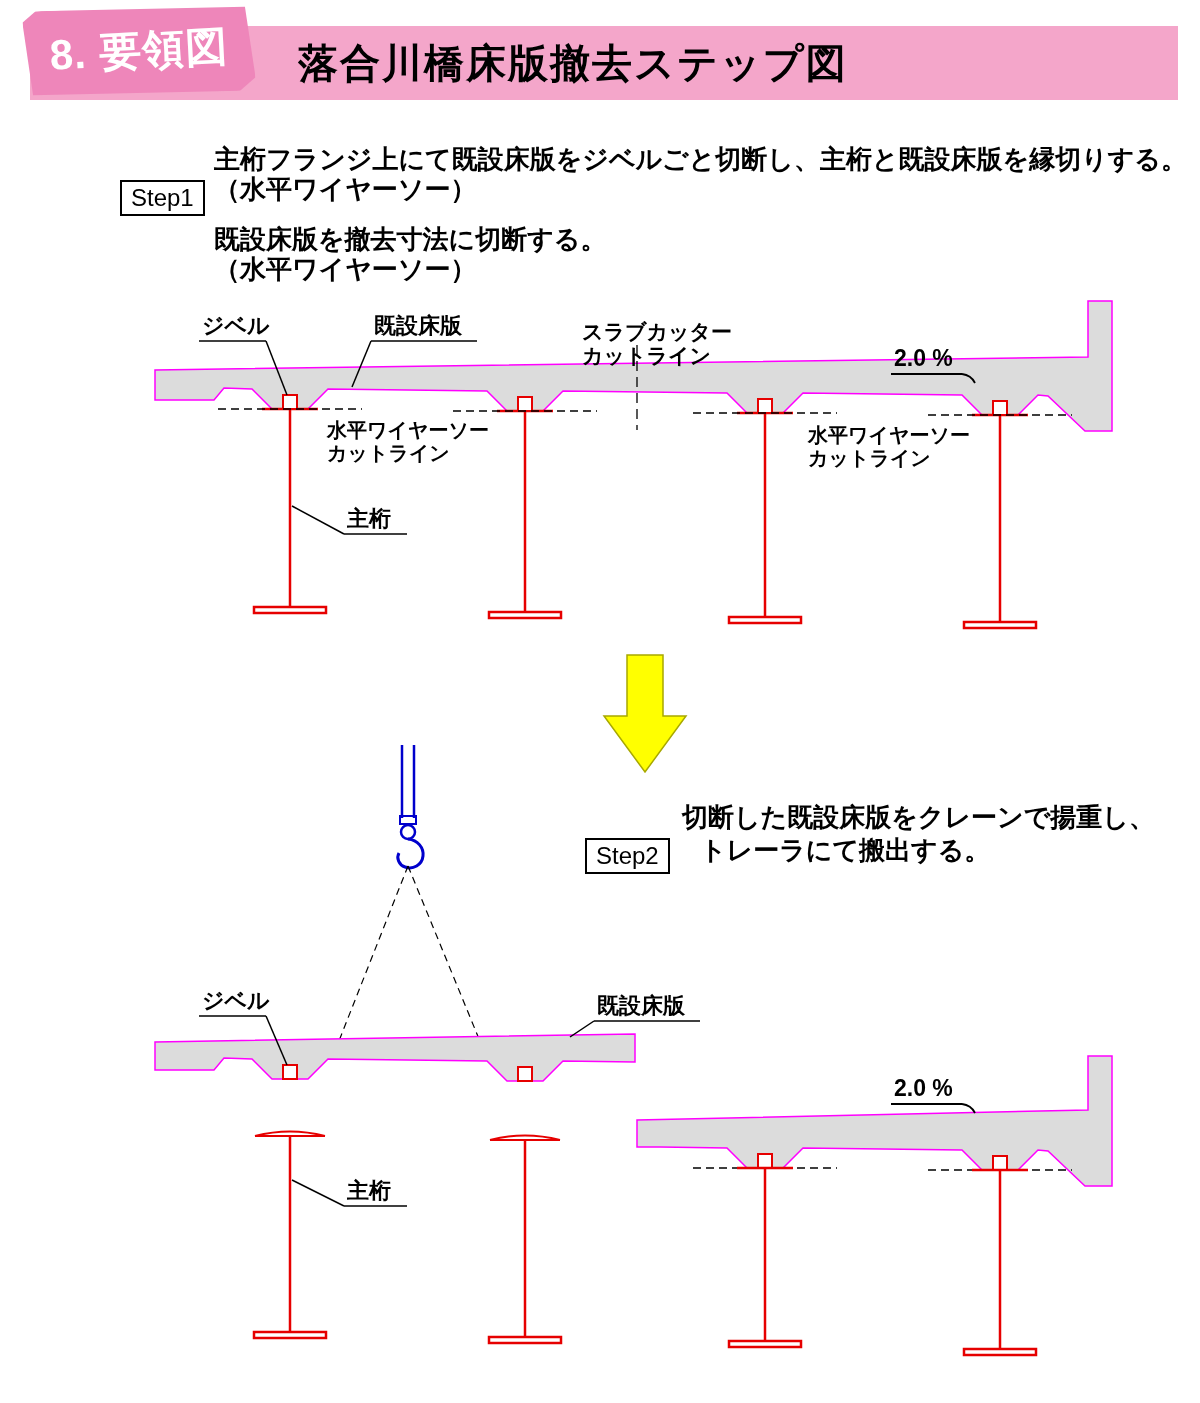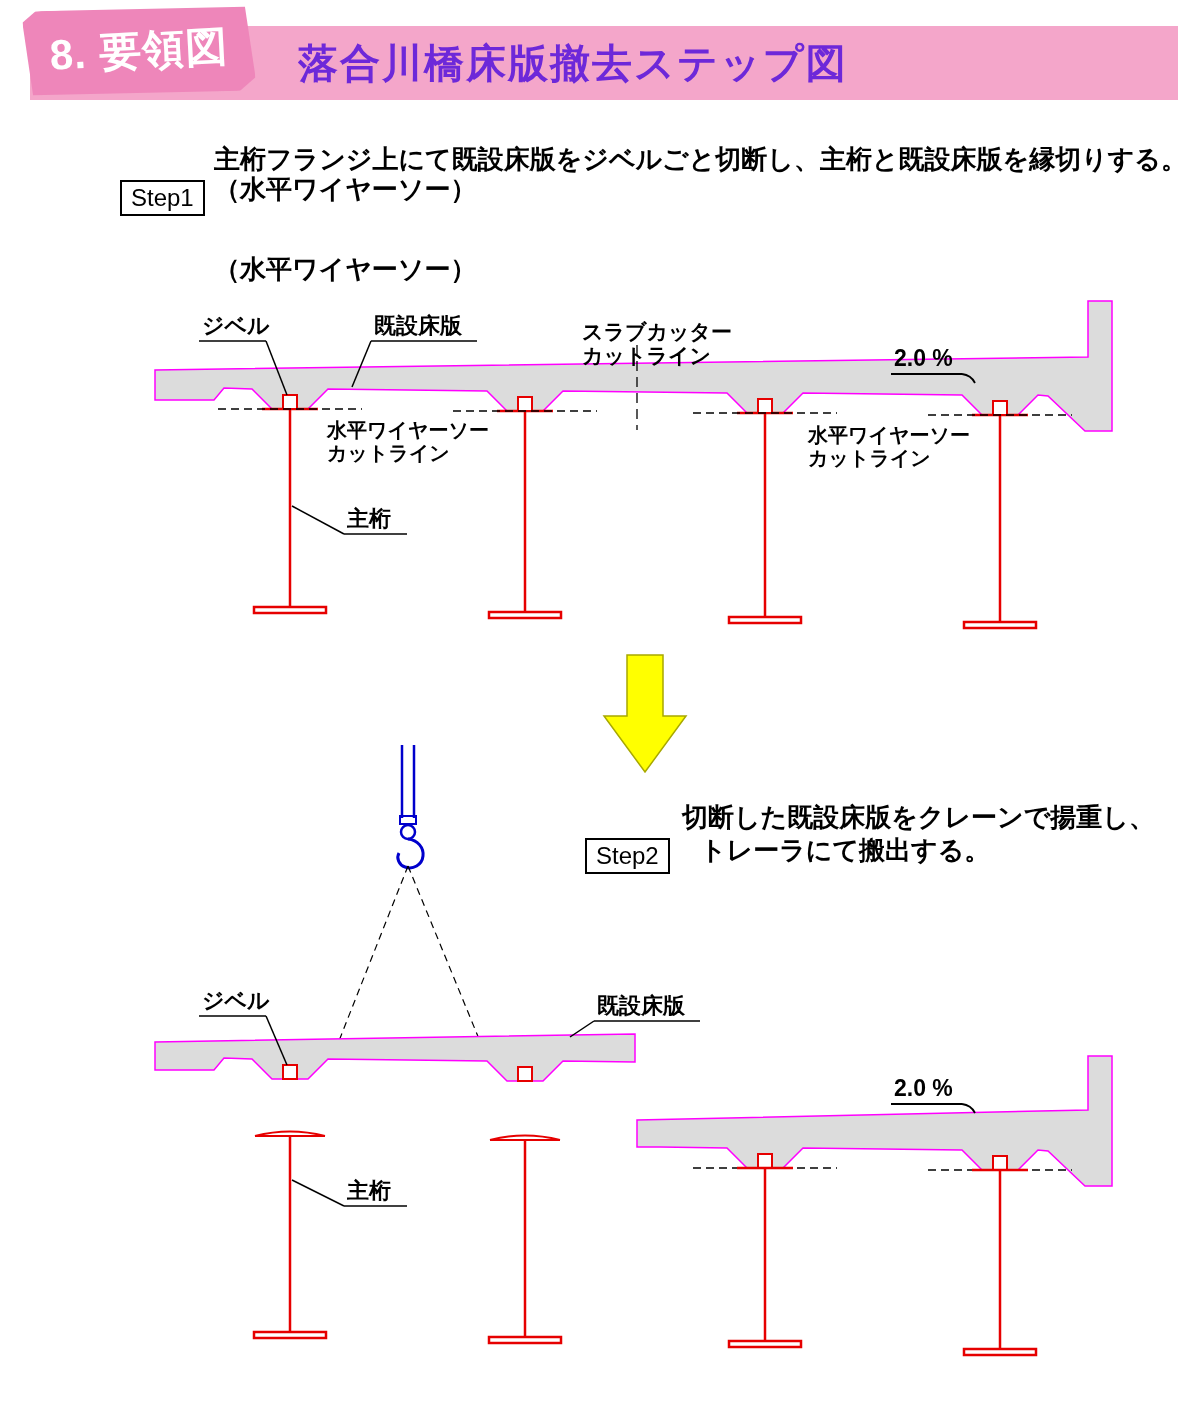--- a/index.html
+++ b/index.html
@@ -2,21 +2,21 @@
 <html><head>
 <meta charset="utf-8">
 <style>
   html,body{margin:0;padding:0;background:#ffffff;}
   #page{position:relative;width:1200px;height:1403px;background:#ffffff;overflow:hidden;
         font-family:"Liberation Sans",sans-serif;}
 
   
   .band{position:absolute;left:30px;top:26px;width:1148px;height:74px;background:#f4a6ca;}
   .band-title{position:absolute;left:268px;top:0;height:74px;line-height:74px;
-        font-size:40px;font-weight:bold;color:#6d28d9;letter-spacing:2px;}
+        font-size:40px;font-weight:bold;color:#000000;letter-spacing:2px;}
   .badge{position:absolute;left:24px;top:6px;width:230px;height:90px;background:#ee86ba;
         transform:rotate(-3deg);
         clip-path:polygon(6% 0%,97% 7%,100% 86%,93% 100%,3% 93%,0% 12%);
         display:flex;align-items:center;justify-content:center;}
   .badge span{color:#ffffff;font-size:42px;font-weight:bold;letter-spacing:1px;}
 
   
   .step-box{position:absolute;border:2px solid #000;background:#fff;padding:2px 9px;
         font-size:24px;color:#000;margin-top:40px;}
   .jp{position:absolute;font-weight:bold;color:#000;font-size:26px;white-space:nowrap;}
@@ -32,20 +32,21 @@
   <div class="band">
     <div class="band-title">落合川橋床版撤去ステップ図</div>
   </div>
   <div class="badge">
     <span>8. 要領図</span>
   </div>
 
   <div class="step-box" style="left:120px;top:140px;">Step1</div>
   <div class="jp" style="left:214px;top:172px;">（水平ワイヤーソー）</div>
   <div class="jp" style="left:214px;top:142px;">主桁フランジ上にて既設床版をジベルごと切断し、主桁と既設床版を縁切りする。</div>
+  <div class="jp" style="left:214px;top:222px;">既設床版を撤去寸法に切断する。</div>
   <div class="jp" style="left:214px;top:252px;">（水平ワイヤーソー）</div>
 
   <div class="step-box" style="left:585px;top:798px;">Step2</div>
   <div class="jp" style="left:682px;top:800px;">切断した既設床版をクレーンで揚重し、</div>
   <div class="jp" style="left:700px;top:833px;">トレーラにて搬出する。</div>
 
   <svg width="1200" height="1403" viewBox="0 0 1200 1403">
 
     <g>
 

